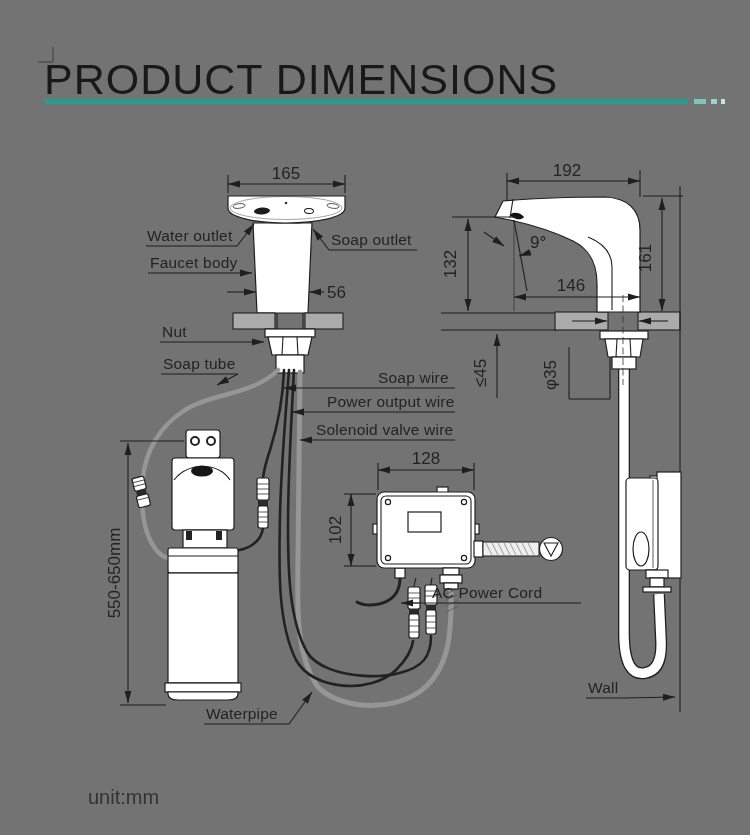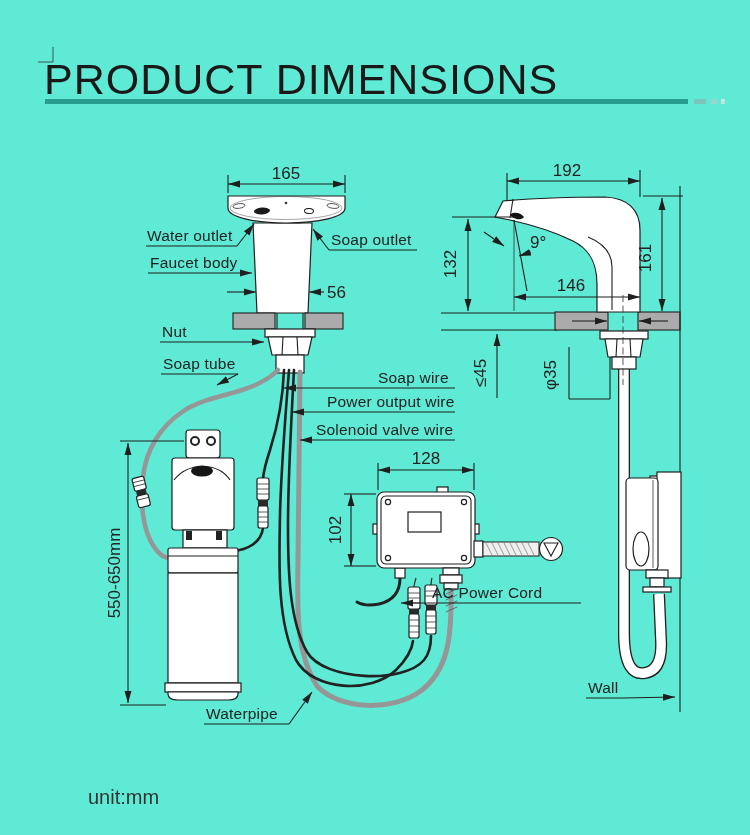--- a/index.html
+++ b/index.html
@@ -1,16 +1,16 @@
 <!DOCTYPE html>
 <html><head>
 <meta charset="utf-8">
 <style>
   html,body{margin:0;padding:0;background:#ffffff;}
-  .page{position:relative;width:750px;height:835px;background:#5eead4;overflow:hidden;
+  .page{position:relative;width:750px;height:835px;background:#737373;overflow:hidden;
         font-family:"Liberation Sans",sans-serif;}
   svg{position:absolute;left:0;top:0;}
   .title-text{font-family:"Liberation Sans",sans-serif;font-size:43px;letter-spacing:1px;fill:#191919;}
   .lbl{font-family:"Liberation Sans",sans-serif;font-size:15.5px;letter-spacing:.2px;fill:#232323;}
   .dim{font-family:"Liberation Sans",sans-serif;font-size:17px;fill:#232323;}
   .unit{font-family:"Liberation Sans",sans-serif;font-size:20px;fill:#333;}
   .ln{stroke:#1f1f1f;stroke-width:1.1;fill:none;}
   .thin{stroke:#333;stroke-width:.8;fill:none;}
   .shape{stroke:#1f1f1f;stroke-width:1.2;fill:#ffffff;}
   .gray{fill:#ababab;stroke:#1f1f1f;stroke-width:1.1;}

